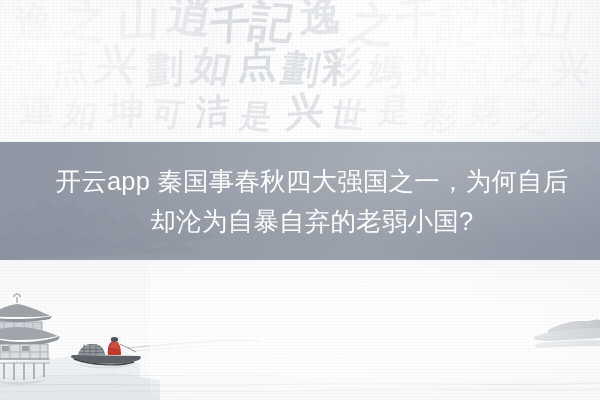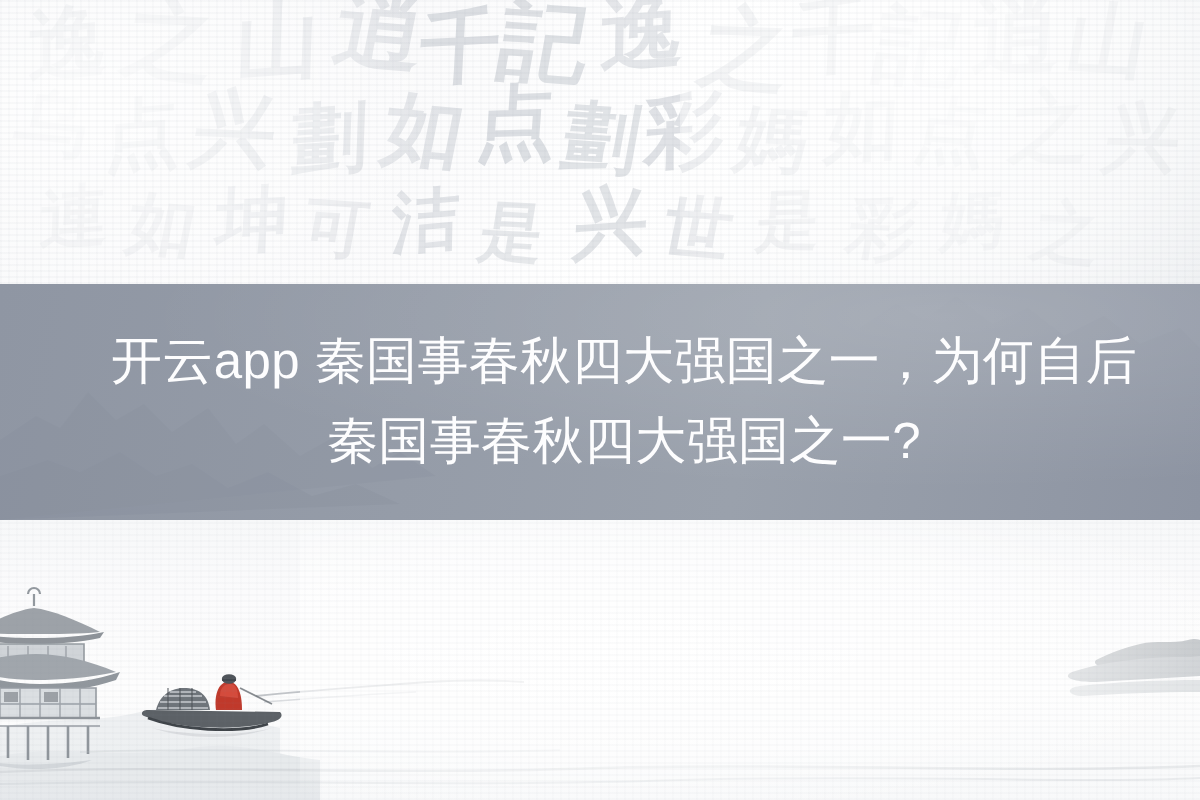--- a/index.html
+++ b/index.html
@@ -207,21 +207,21 @@
 
     <svg class="band-watermark" width="600" height="118" viewBox="0 0 600 118">
       <path d="M0,78 L18,66 L30,72 L44,54 L58,68 L72,60 L86,74 L104,62 L118,80 L132,70 L150,86 L168,76 L186,92 L200,84 L218,96 L0,118 Z" fill="#7e8694" opacity="0.45"></path>
       <path d="M0,96 L24,88 L40,94 L60,84 L78,96 L96,90 L114,102 L134,94 L156,106 L178,100 L200,110 L0,118 Z" fill="#767e8d" opacity="0.40"></path>
       <path d="M430,22 L448,10 L462,18 L478,6 L496,20 L514,12 L532,26 L552,16 L570,30 L590,22 L600,32 L600,0 L430,0 Z" fill="#a6acb7" opacity="0.28"></path>
     </svg>
     <div class="band-sheen"></div>
 
     <div class="title-text">
       <div class="title-line">开云app 秦国事春秋四大强国之一，为何自后</div>
-      <div class="title-line">秦国事春秋四大强国之一?</div>
+      <div class="title-line">却沦为自暴自弃的老弱小国?</div>
     </div>
   </div>
 
   <div class="scene-panel">
 
     <svg class="scene-svg" width="600" height="140" viewBox="0 0 600 140">
 
       <g opacity="0.45">
         <path d="M0,104 C22,98 46,102 70,96 C94,90 120,100 140,104 L140,140 L0,140 Z" fill="#dfe3e6"></path>
         <path d="M0,118 C30,112 60,120 96,114 C120,110 140,118 160,120 L160,140 L0,140 Z" fill="#d2d7dc"></path>

